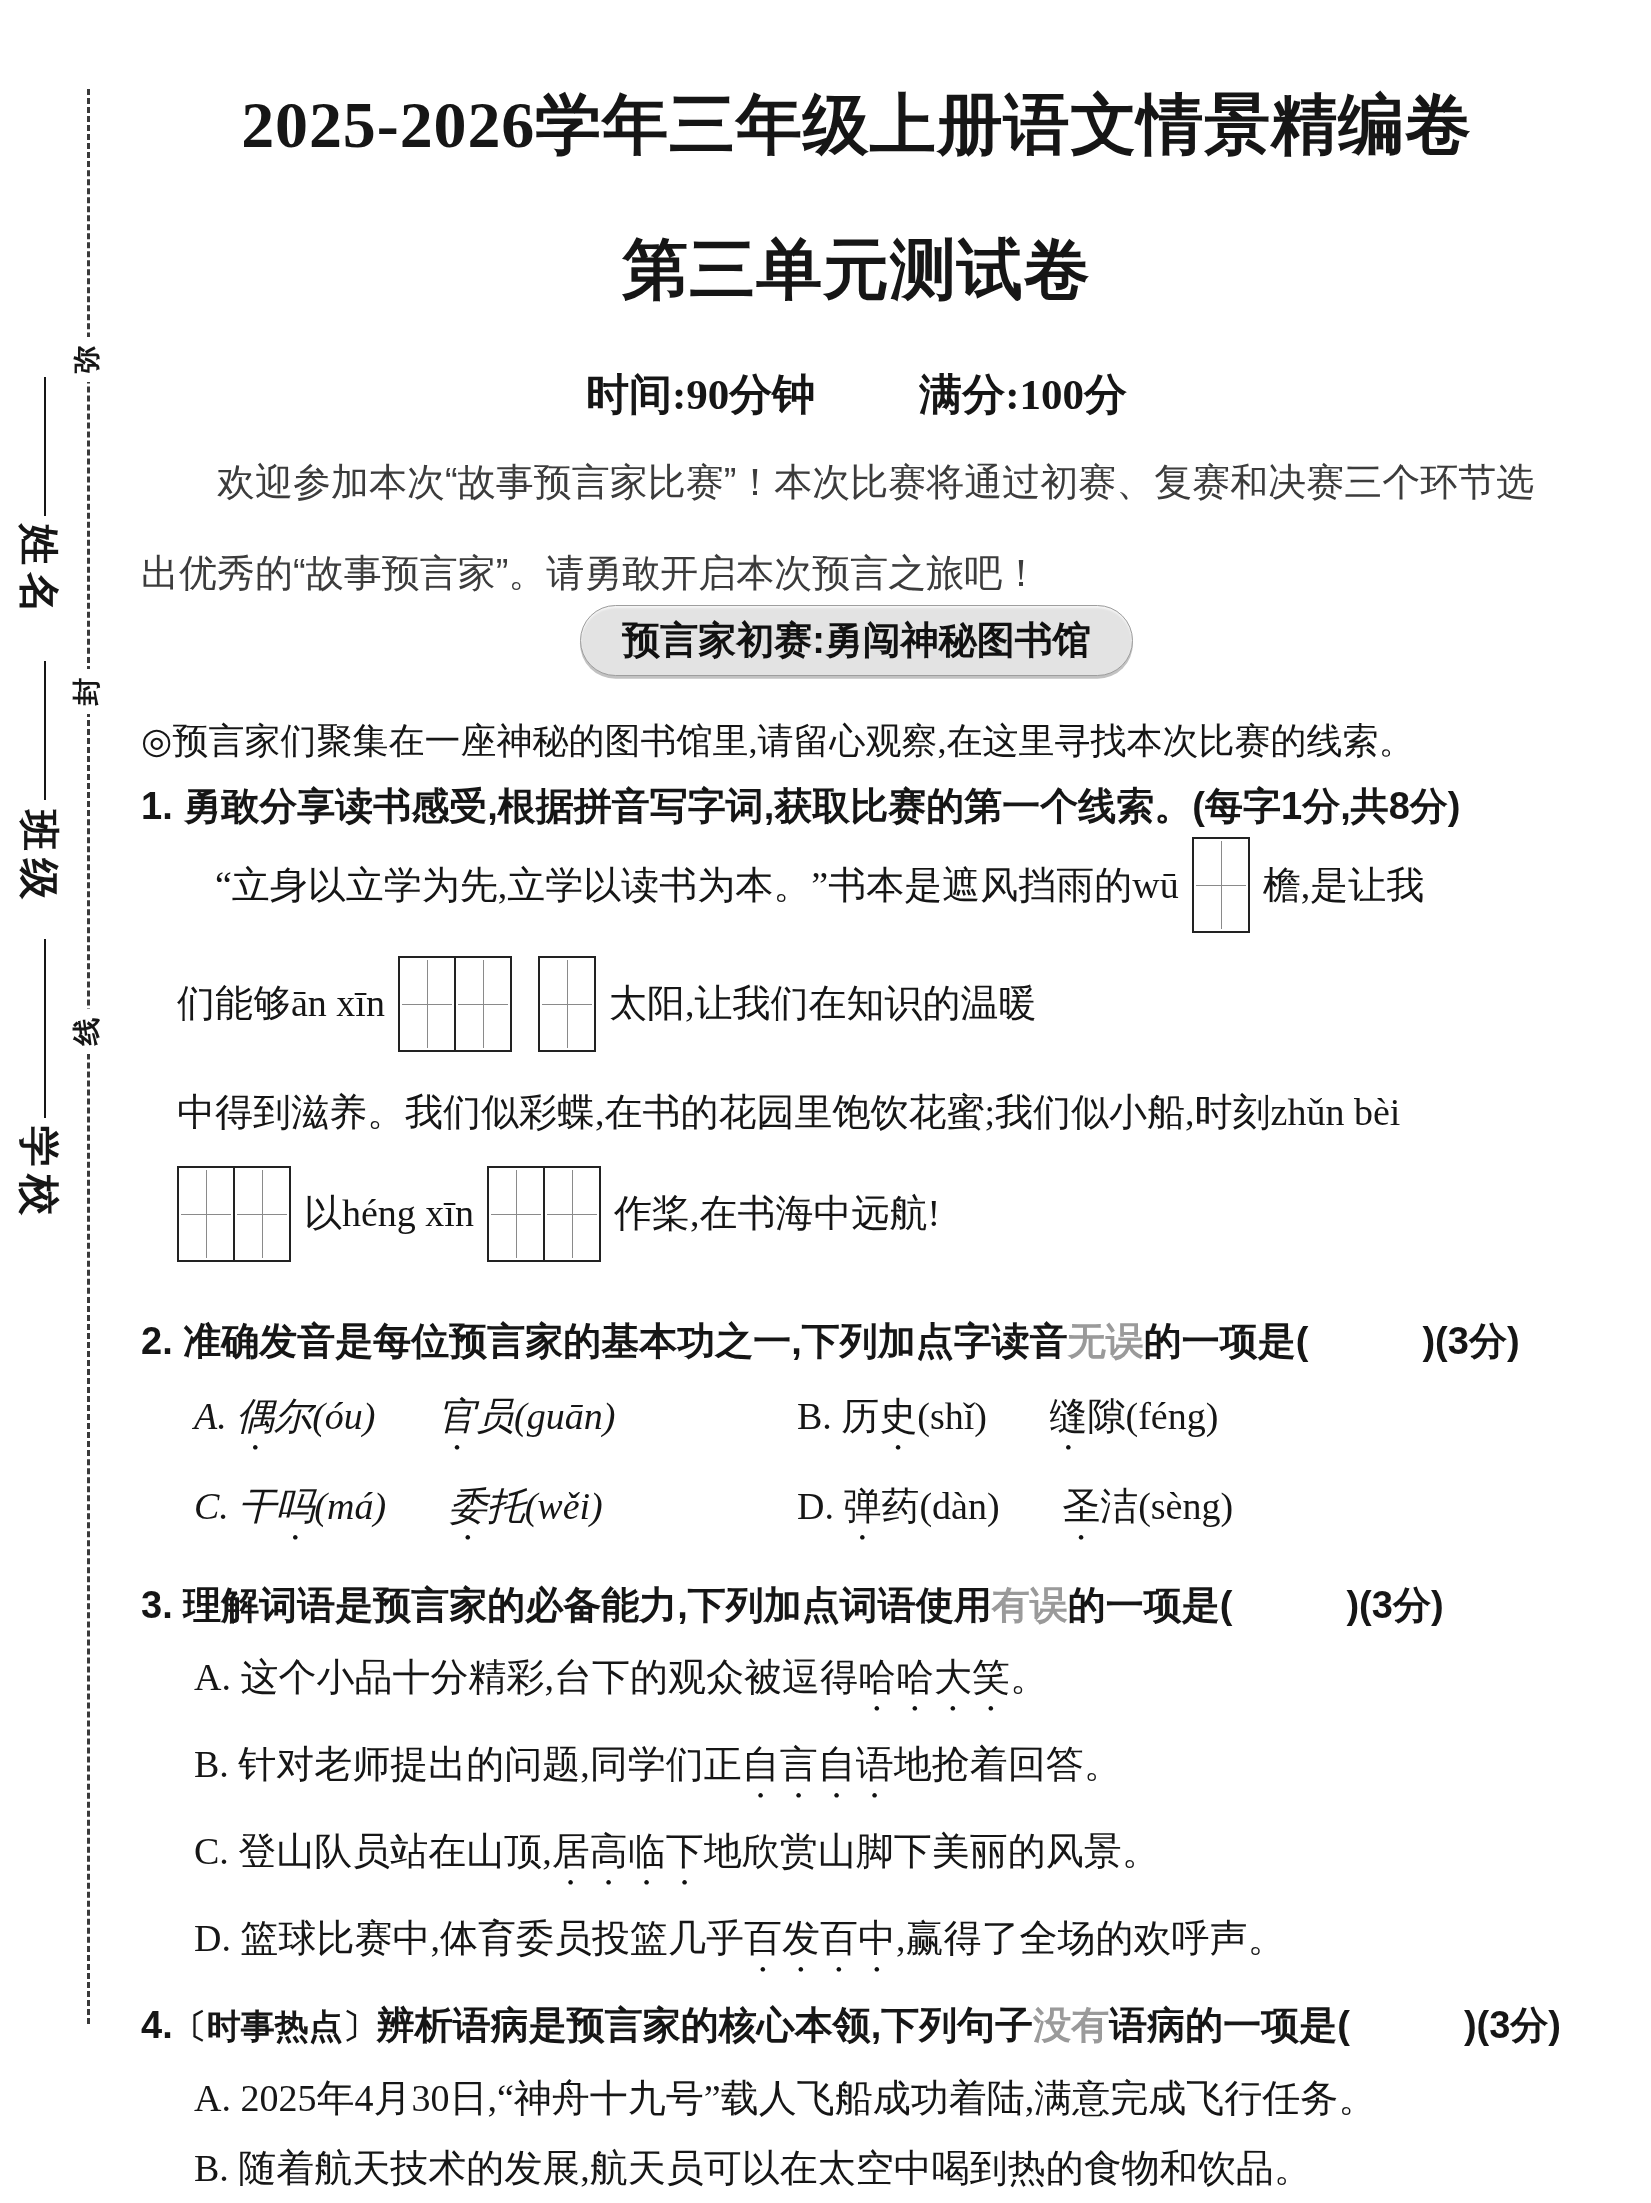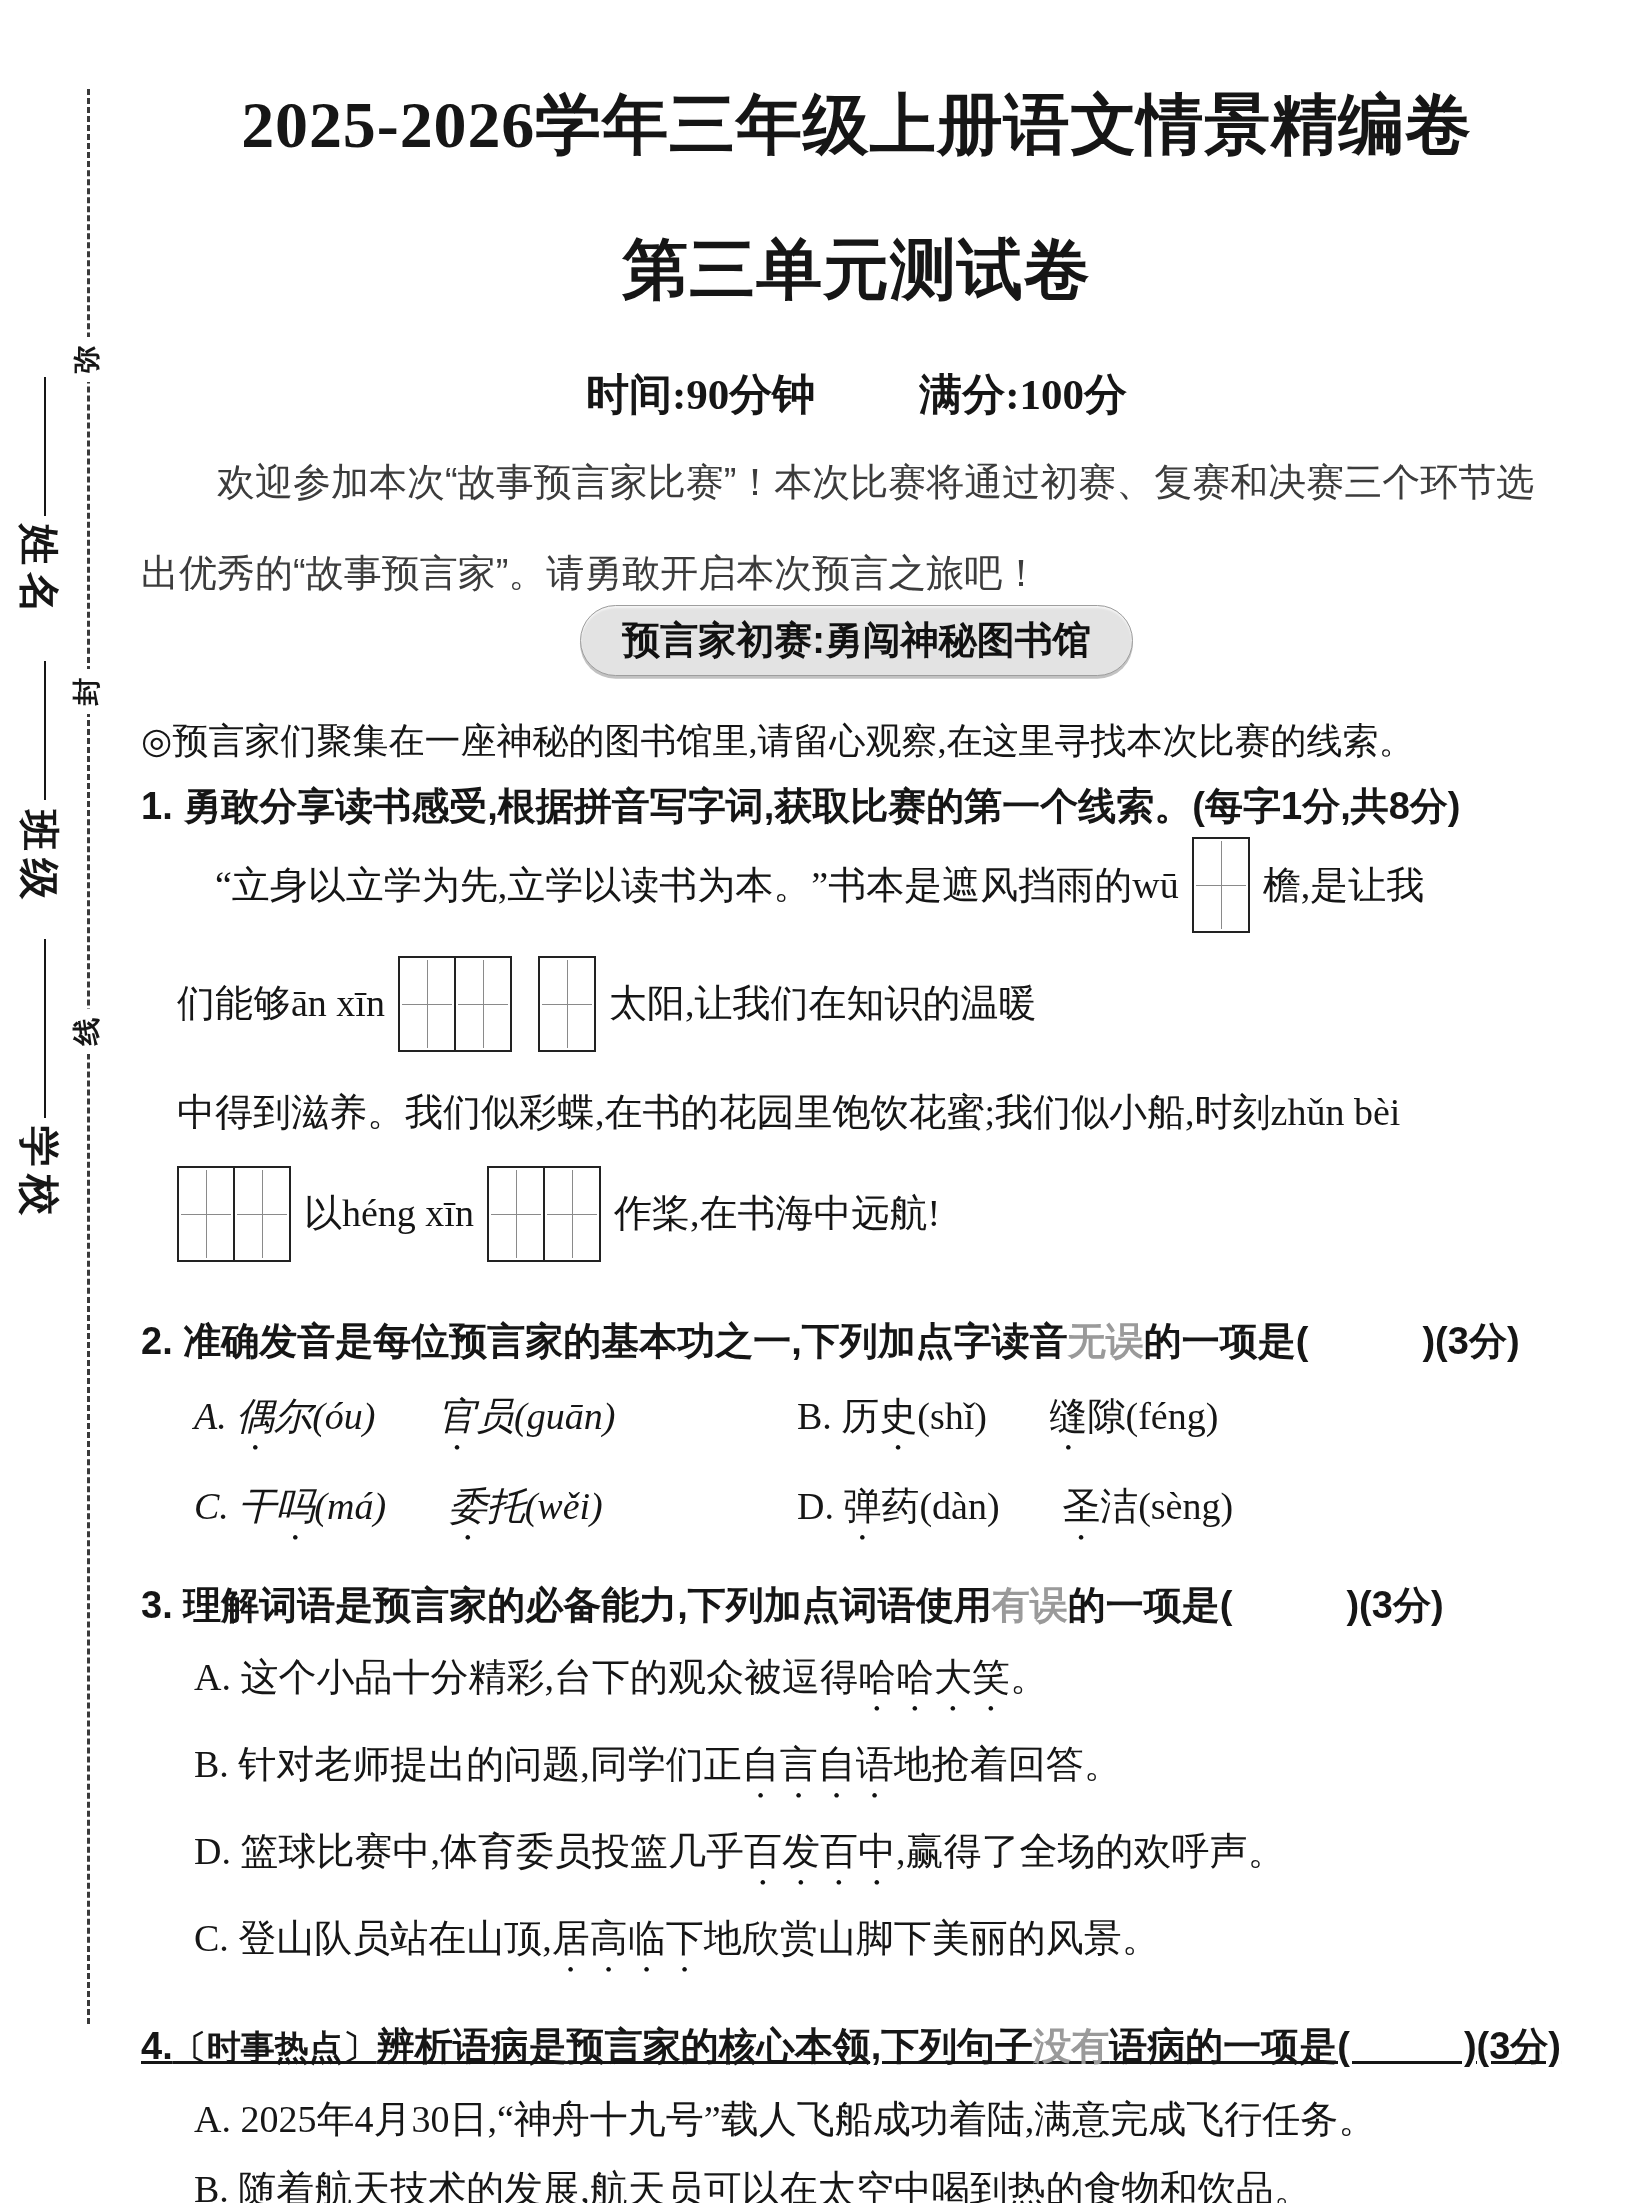--- a/index.html
+++ b/index.html
@@ -156,26 +156,26 @@
   <div class="stem" style="margin-top:32px;">
     <span>3. 理解词语是预言家的必备能力,下列加点词语使用</span><span class="gray">有误</span><span>的一项是(　　　)(3分)</span>
   </div>
   <div class="opt-line">
     <span>A. 这个小品十分精彩,台下的观众被逗得</span><span class="emph">哈哈大笑</span><span>。</span>
   </div>
   <div class="opt-line">
     <span>B. 针对老师提出的问题,同学们正</span><span class="emph">自言自语</span><span>地抢着回答。</span>
   </div>
   <div class="opt-line">
+    <span>C. 登山队员站在山顶,</span><span class="emph">居高临下</span><span>地欣赏山脚下美丽的风景。</span>
+  </div>
+  <div class="opt-line">
     <span>D. 篮球比赛中,体育委员投篮几乎</span><span class="emph">百发百中</span><span>,赢得了全场的欢呼声。</span>
   </div>
-  <div class="opt-line">
-    <span>C. 登山队员站在山顶,</span><span class="emph">居高临下</span><span>地欣赏山脚下美丽的风景。</span>
-  </div>
 
-  <div class="stem" style="margin-top:41px;text-decoration:underline;">
+  <div class="stem" style="margin-top:20px;">
     <span>4.</span><span class="tag">〔时事热点〕</span><span>辨析语病是预言家的核心本领,下列句子</span><span class="gray">没有</span><span>语病的一项是(　　　)(3分)</span>
   </div>
   <div class="opt-line q4-a">A. 2025年4月30日,“神舟十九号”载人飞船成功着陆,满意完成飞行任务。</div>
   <div class="opt-line">B. 随着航天技术的发展,航天员可以在太空中喝到热的食物和饮品。</div>
 
 </div>
 
 
 </body></html>

